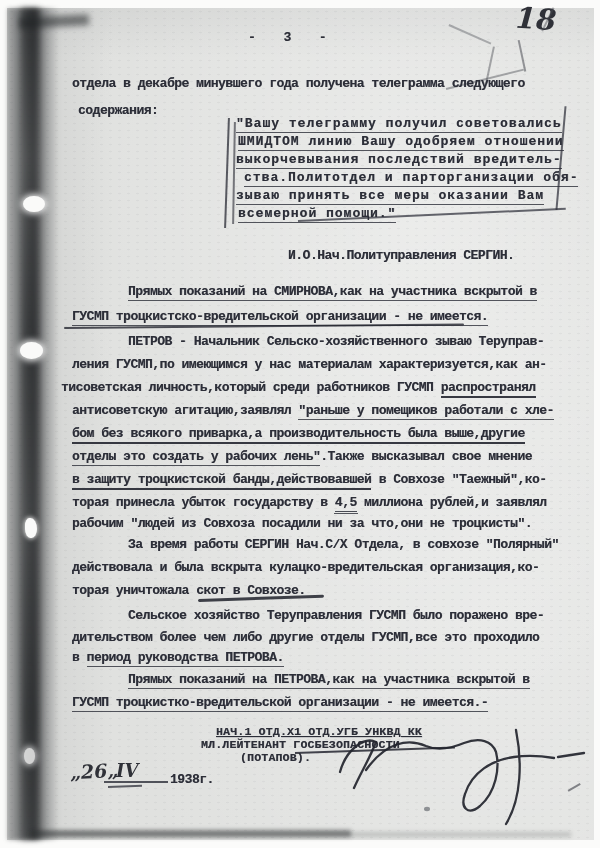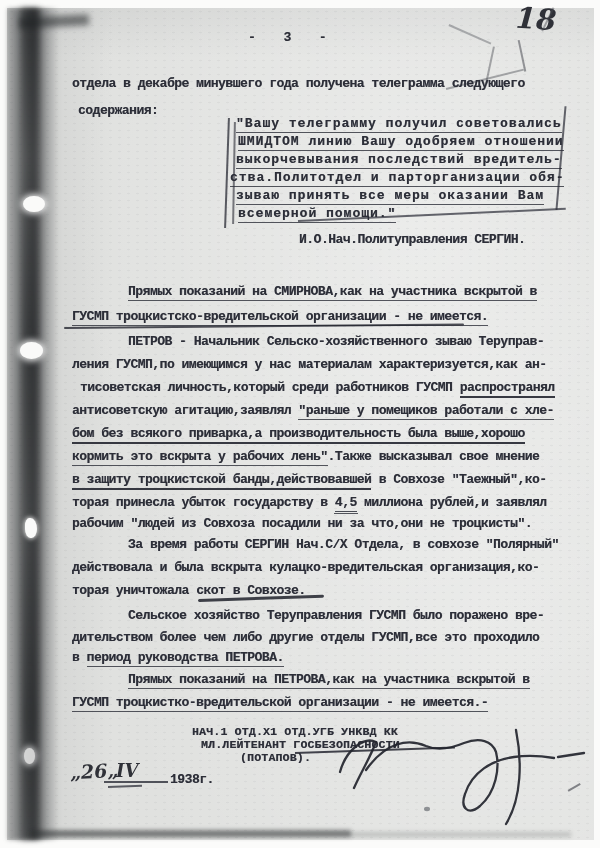--- a/index.html
+++ b/index.html
@@ -84,58 +84,58 @@
 <div class="stroke" style="left:489px;top:46px;width:1.6px;height:38px;background:rgba(75,77,84,.45);transform:rotate(12deg);"></div>
 <div class="stroke" style="left:521px;top:40px;width:1.6px;height:32px;background:rgba(60,62,70,.5);transform:rotate(-12deg);"></div>
 <div class="stroke" style="left:547px;top:6px;width:1.6px;height:26px;background:rgba(75,77,84,.45);transform:rotate(26deg);"></div>
 
 <div class="line" style="left:72px;top:76px;text-align:center;">отдела в декабре минувшего года получена телеграмма следующего</div>
 <div class="line" style="left:78px;top:103px;">содержания:</div>
 
 <div class="line tg" style="left:236px;top:116px;"><span class="u">"Вашу телеграмму получил советовались</span></div>
 <div class="line tg" style="left:238px;top:134px;"><span class="u">ШМИДТОМ линию Вашу одобряем отношении</span></div>
 <div class="line tg" style="left:236px;top:152px;"><span class="u">выкорчевывания последствий вредитель-</span></div>
-<div class="line tg" style="left:230px;top:170px;"><span class="u">ства.Политотдел и парторганизации обя-</span></div>
+<div class="line tg" style="left:244px;top:170px;"><span class="u">ства.Политотдел и парторганизации обя-</span></div>
 <div class="line tg" style="left:236px;top:188px;"><span class="u">зываю принять все меры оказании Вам</span></div>
 <div class="line tg" style="left:238px;top:206px;"><span class="u">всемерной помощи."</span></div>
 
 <div class="stroke" style="left:226px;top:118px;width:2px;height:110px;background:rgba(40,42,52,.75);transform:rotate(2deg);"></div>
 <div class="stroke" style="left:233px;top:122px;width:1.5px;height:102px;background:rgba(40,42,52,.6);transform:rotate(1deg);"></div>
 <div class="stroke" style="left:560px;top:106px;width:2px;height:104px;background:rgba(40,42,52,.7);transform:rotate(5deg);"></div>
 <div class="stroke" style="left:298px;top:220px;width:268px;height:1.8px;background:rgba(40,42,52,.7);transform:rotate(-2.6deg);"></div>
 
-<div class="line" style="left:288px;top:232px;margin-left:11px;">И.О.Нач.Политуправления СЕРГИН.</div>
+<div class="line" style="left:288px;top:248px;">И.О.Нач.Политуправления СЕРГИН.</div>
 
 <div class="line" style="left:128px;top:284px;"><span class="u">Прямых показаний на СМИРНОВА,как на участника вскрытой в</span></div>
 <div class="line" style="left:72px;top:309px;"><span class="u">ГУСМП троцкистско-вредительской организации - не имеется.</span></div>
 <div class="stroke" style="left:64px;top:327px;width:400px;height:2.4px;background:rgba(36,38,48,.8);transform:rotate(-0.5deg);border-radius:2px;"></div>
 
 <div class="line" style="left:128px;top:334px;">ПЕТРОВ - Начальник Сельско-хозяйственного зываю Теруправ-</div>
 <div class="line" style="left:72px;top:357px;">ления ГУСМП,по имеющимся у нас материалам характеризуется,как ан-</div>
-<div class="line" style="left:80px;top:380px;"><span>тисоветская личность,который среди работников ГУСМП </span><span class="u2">распространял</span></div>
+<div class="line" style="left:61px;top:380px;"><span>тисоветская личность,который среди работников ГУСМП </span><span class="u2">распространял</span></div>
 <div class="line" style="left:72px;top:403px;"><span>антисоветскую агитацию,заявлял </span><span class="u">"раньше у помещиков работали с хле-</span></div>
-<div class="line" style="left:72px;top:426px;"><span class="u2">бом без всякого приварка,а производительность была выше,хорошо</span></div>
-<div class="line" style="left:72px;top:449px;"><span class="u">кормить это вскрыта у рабочих лень"</span><span>.Также высказывал свое мнение</span></div>
+<div class="line" style="left:72px;top:426px;"><span class="u2">бом без всякого приварка,а производительность была выше,другие</span></div>
+<div class="line" style="left:72px;top:449px;"><span class="u">отделы это создать у рабочих лень"</span><span>.Также высказывал свое мнение</span></div>
 <div class="line" style="left:72px;top:472px;"><span class="u2">в защиту троцкистской банды,действовавшей</span><span> в Совхозе "Таежный",ко-</span></div>
 <div class="line" style="left:72px;top:495px;"><span>торая принесла убыток государству в </span><span class="udbl">4,5</span><span> миллиона рублей,и заявлял</span></div>
 <div class="line" style="left:72px;top:516px;">рабочим "людей из Совхоза посадили ни за что,они не троцкисты".</div>
 
 <div class="line" style="left:128px;top:537px;">За время работы СЕРГИН Нач.С/Х Отдела, в совхозе "Полярный"</div>
 <div class="line" style="left:72px;top:560px;">действовала и была вскрыта кулацко-вредительская организация,ко-</div>
 <div class="line" style="left:72px;top:583px;"><span>торая уничтожала </span><span>скот в Совхозе.</span></div>
 <div class="stroke" style="left:198px;top:599px;width:126px;height:3px;background:rgba(32,34,44,.85);transform:rotate(-2deg);border-radius:3px;"></div>
 
 <div class="line" style="left:128px;top:608px;">Сельское хозяйство Теруправления ГУСМП было поражено вре-</div>
 <div class="line" style="left:72px;top:630px;">дительством более чем либо другие отделы ГУСМП,все это проходило</div>
 <div class="line" style="left:72px;top:650px;font-family:Liberation Mono, monospace;"><span>в </span><span class="u">период руководства ПЕТРОВА.</span></div>
 
 <div class="line" style="left:128px;top:672px;"><span class="u">Прямых показаний на ПЕТРОВА,как на участника вскрытой в</span></div>
 <div class="line" style="left:72px;top:695px;"><span class="u">ГУСМП троцкистко-вредительской организации - не имеется.-</span></div>
 
-<div class="line small" style="left:192px;top:725px;">НАЧ.1 ОТД.Х1 ОТД.УГБ УНКВД КК</div>
+<div class="line small" style="left:216px;top:725px;text-decoration:underline;">НАЧ.1 ОТД.Х1 ОТД.УГБ УНКВД КК</div>
 <div class="line small" style="left:201px;top:738px;">МЛ.ЛЕЙТЕНАНТ ГОСБЕЗОПАСНОСТИ</div>
 <div class="line small" style="left:240px;top:751px;">(ПОТАПОВ).</div>
 <div class="stroke" style="left:295px;top:752px;width:160px;height:2px;background:rgba(36,38,48,.85);transform:rotate(-2deg);"></div>
 
 <svg style="position:absolute;left:330px;top:708px;width:260px;height:130px;overflow:visible;" viewBox="0 0 260 130">
   <g fill="none" stroke="#23252e" stroke-width="2.3" stroke-linecap="round" opacity="0.92">
     <path d="M10,64 C16,42 34,28 46,34 C40,50 30,66 24,80"></path>
     <path d="M36,62 C56,34 78,30 96,38 C108,43 122,40 134,35 C150,29 162,33 166,44 C170,60 166,84 150,98 C138,108 130,100 135,86 C142,64 162,52 184,49 C198,47 212,48 224,50"></path>
     <path d="M186,22 C192,52 192,90 176,116"></path>
     <path d="M228,49 L254,45"></path>

